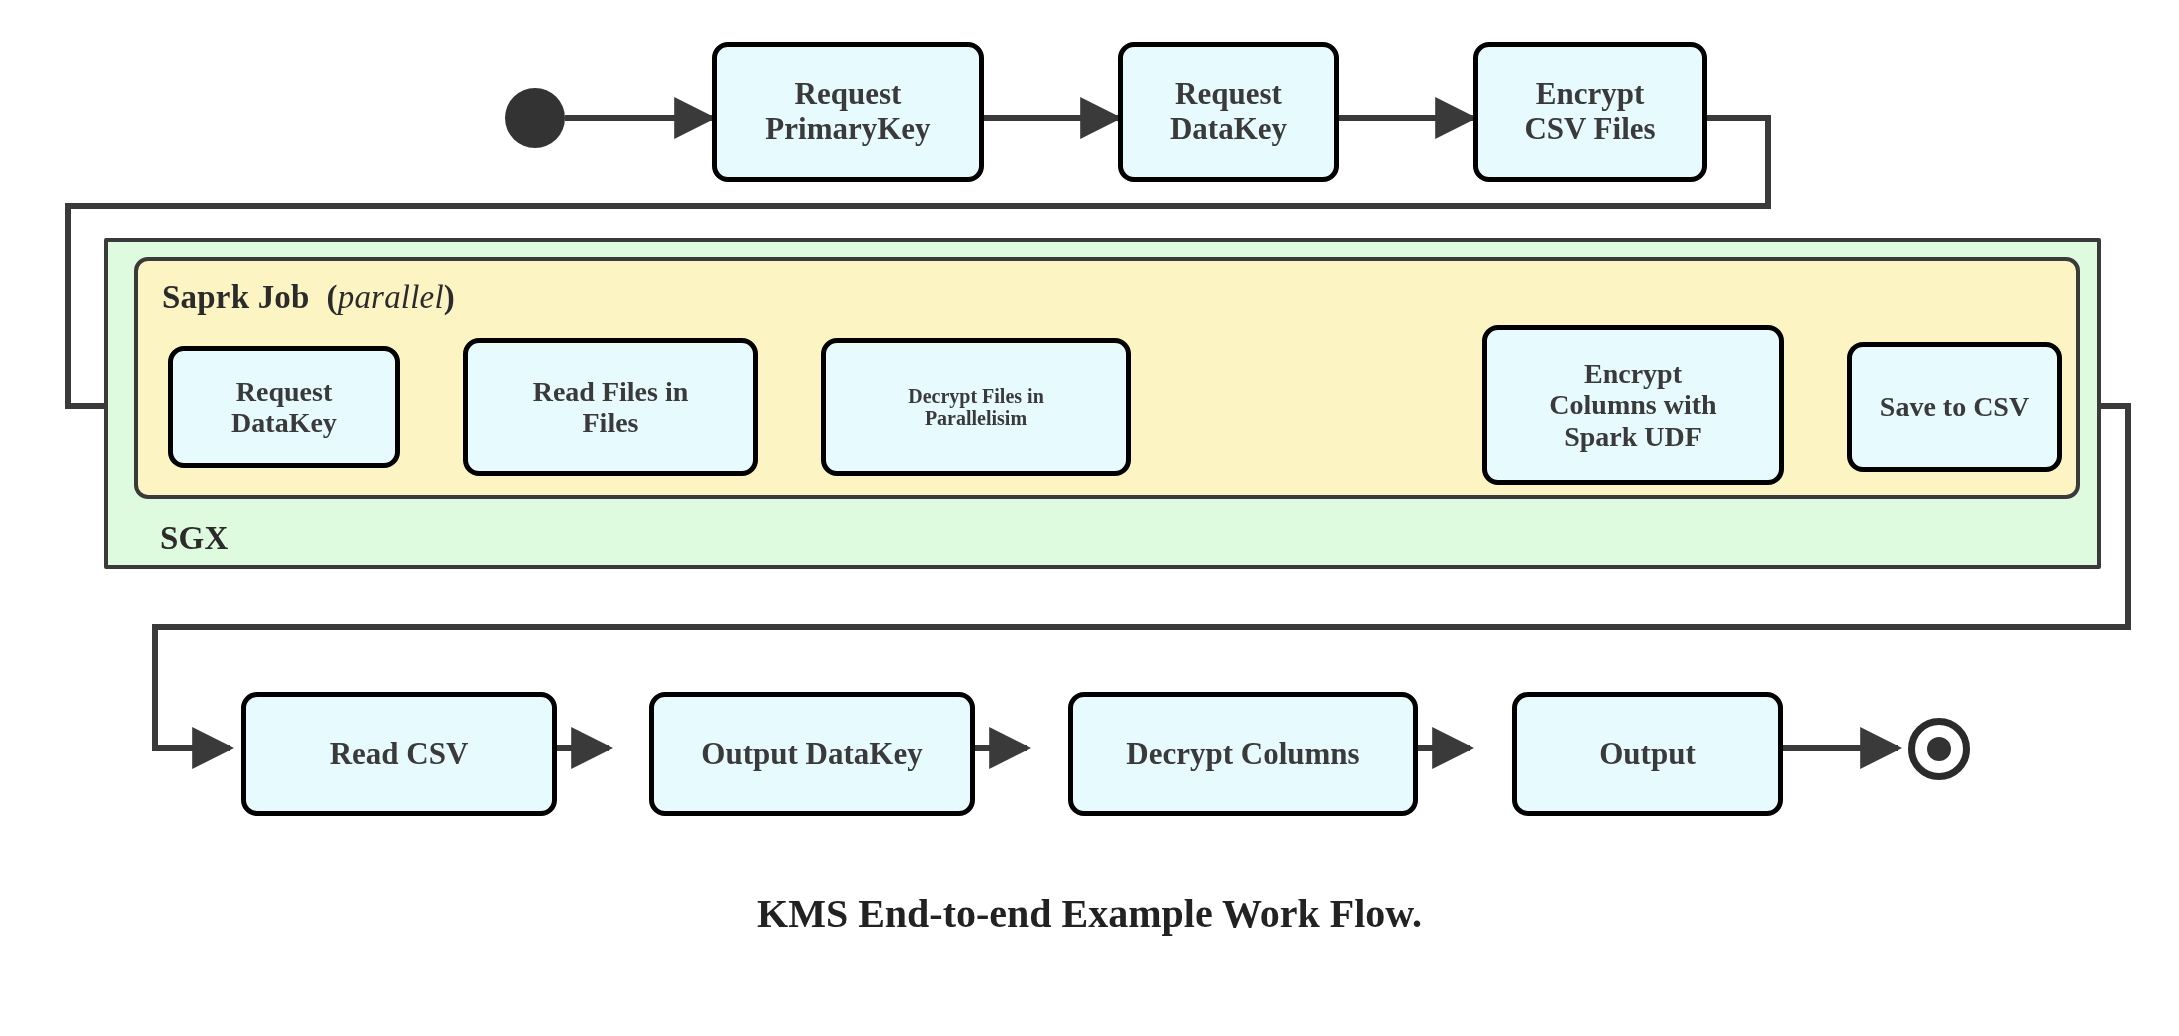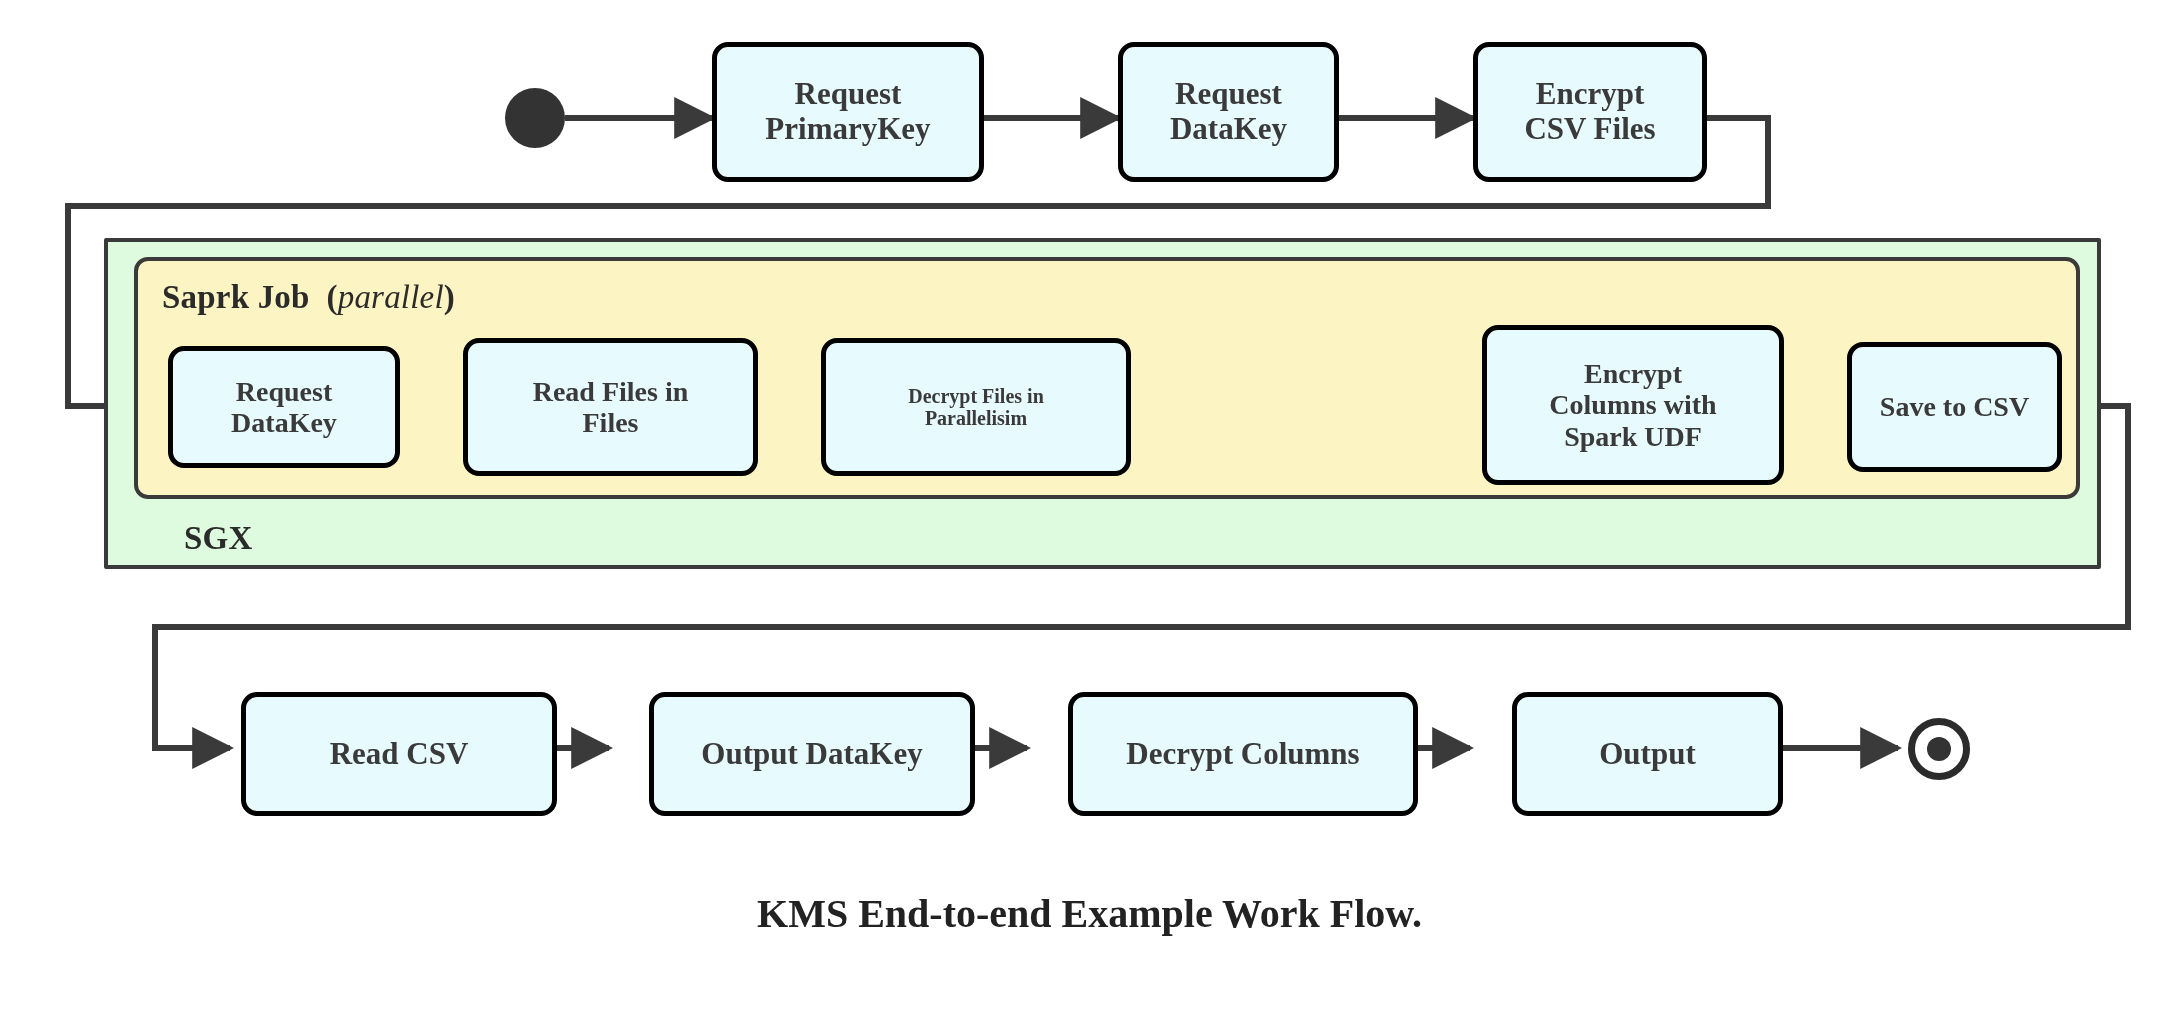--- a/index.html
+++ b/index.html
@@ -157,21 +157,21 @@
 
   <div class="node" style="left:1473px; top:42px; width:234px; height:140px; font-size:31px;">
     <div>
       <span>Encrypt</span>
       <span>CSV Files</span>
     </div>
   </div>
 
   <div class="container-box sgx-box" style="left:104px; top:238px; width:1997px; height:331px;"></div>
 
-  <div class="container-label" style="left:160px; top:520px; font-size:33px;margin-left:24px;">SGX</div>
+  <div class="container-label" style="left:160px; top:520px; font-size:33px;">SGX</div>
 
   <div class="container-box spark-box" style="left:134px; top:257px; width:1946px; height:242px;"></div>
 
   <div class="container-label" style="left:162px; top:279px; font-size:33px;">
     <span>Saprk Job</span><span>&nbsp;&nbsp;</span><span class="paren">(</span><span class="ital">parallel</span><span class="paren">)</span>
   </div>
 
   <div class="node" style="left:168px; top:346px; width:232px; height:122px; font-size:28px;">
     <div>
       <span>Request</span>

